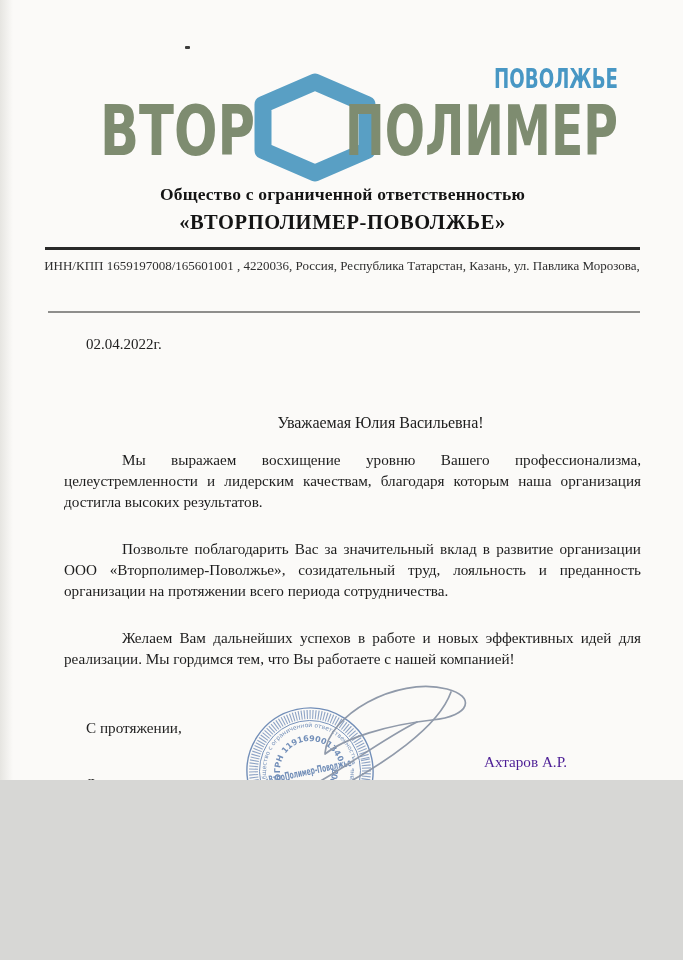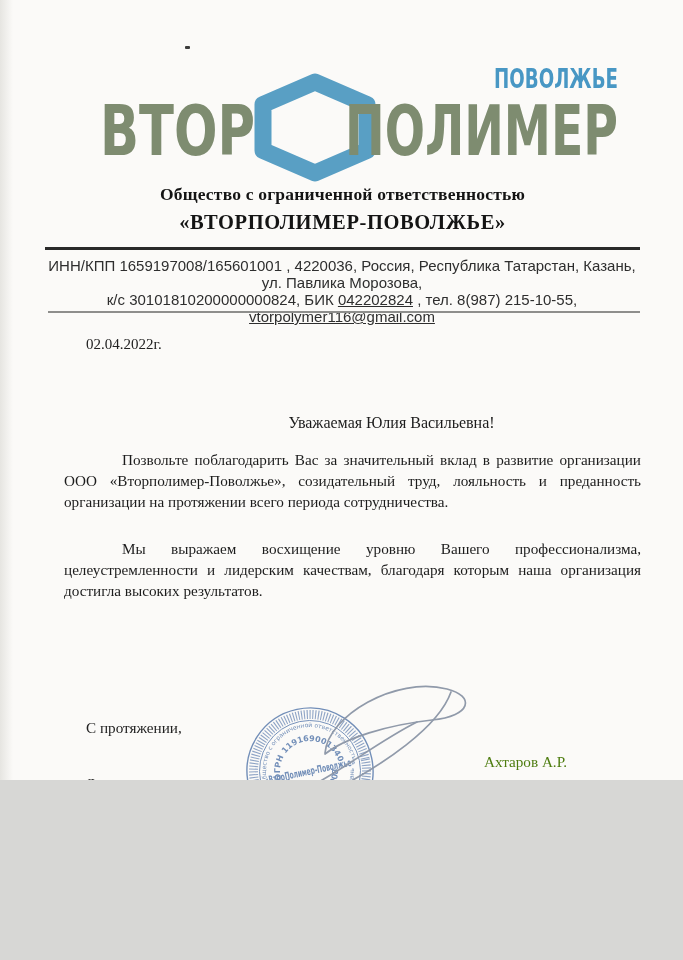--- a/index.html
+++ b/index.html
@@ -19,34 +19,34 @@
 
   
   .org-type{position:absolute;left:45px;top:184px;width:595px;text-align:center;
     font-size:17.5px;font-weight:bold;letter-spacing:.2px;color:#141414;}
   .org-name{position:absolute;left:45px;top:211px;width:595px;text-align:center;
     font-size:20.5px;font-weight:bold;letter-spacing:.6px;color:#141414;}
   .rule1{position:absolute;left:45px;top:247px;width:595px;height:3px;background:#2a2a2a;}
   .rule2{position:absolute;left:48px;top:311px;width:592px;height:2px;background:#8e8e8c;}
 
   .details{position:absolute;left:38px;top:257px;width:608px;text-align:center;
-    font-family:Liberation Sans, sans-serif;font-size:15px;line-height:17px;color:#2e2e2e;}
+    font-family:Liberation Serif, serif;font-size:13px;line-height:17px;color:#2e2e2e;}
   .u{text-decoration:underline;}
 
   .date{position:absolute;left:86px;top:336px;font-size:15px;color:#222;}
-  .salutation{position:absolute;left:75px;top:414px;width:577px;text-align:center;
+  .salutation{position:absolute;left:64px;top:414px;width:577px;text-align:center;
     transform:translateX(28px);font-size:16px;color:#1c1c1c;}
 
   .body-text{position:absolute;left:64px;top:449px;width:577px;}
   .body-text p{margin:0 0 26px 0;font-size:15.2px;line-height:21px;text-align:justify;
     text-indent:58px;color:#1c1c1c;}
 
   .closing{position:absolute;left:86px;top:719px;font-size:15.2px;color:#222;}
   .role{position:absolute;left:86px;top:751px;font-size:13px;color:#222;margin-top:24px;}
-  .signer{position:absolute;left:484px;top:753px;font-size:15.2px;color:#4d7c0f;}
+  .signer{position:absolute;left:484px;top:753px;font-size:15.2px;color:#4c1d95;}
 
   .stamp-svg{position:absolute;left:225px;top:668px;}
 </style>
 </head>
 <body>
 
 <div class="page">
 
   <div class="edge-left"></div>
   <div class="edge-bottom"></div>
@@ -58,30 +58,30 @@
     <text x="345" y="107" font-family="DejaVu Sans, sans-serif" font-weight="bold" font-size="70" fill="#7e8c70" textLength="273" lengthAdjust="spacingAndGlyphs">ПОЛИМЕР</text>
     <text x="494" y="40" font-family="DejaVu Sans, sans-serif" font-weight="bold" font-size="26" fill="#4897c4" textLength="124" lengthAdjust="spacingAndGlyphs">ПОВОЛЖЬЕ</text>
   </svg>
 
   <div class="org-type">Общество с ограниченной ответственностью</div>
   <div class="org-name">«ВТОРПОЛИМЕР-ПОВОЛЖЬЕ»</div>
   <div class="rule1"></div>
 
   <div class="details">
     <div>ИНН/КПП 1659197008/165601001 , 4220036, Россия, Республика Татарстан, Казань, ул. Павлика Морозова,</div>
-    <div><span>к/с 30101810200000000824, БИК </span><span class="u">042202824</span><span> , тел. 8(987) 215-10-55, </span><span class="u">vtorpolymer116@gmail.com</span></div>
   </div>
   <div class="rule2"></div>
 
   <div class="date">02.04.2022г.</div>
   <div class="salutation">Уважаемая Юлия Васильевна!</div>
 
   <div class="body-text">
+    <p>Мы выражаем восхищение уровню Вашего профессионализма, целеустремленности и лидерским качествам, благодаря которым наша организация достигла высоких результатов.</p>
     <p>Позвольте поблагодарить Вас за значительный вклад в развитие организации ООО «Вторполимер-Поволжье», созидательный труд, лояльность и преданность организации на протяжении всего периода сотрудничества.</p>
-    <p>Мы выражаем восхищение уровню Вашего профессионализма, целеустремленности и лидерским качествам, благодаря которым наша организация достигла высоких результатов.</p>
+    <p>Желаем Вам дальнейших успехов в работе и новых эффективных идей для реализации. Мы гордимся тем, что Вы работаете с нашей компанией!</p>
   </div>
 
   <div class="closing">С протяжении,</div>
   <div class="role">Директор</div>
   <div class="signer">Ахтаров А.Р.</div>
 
   <svg class="stamp-svg" width="265" height="200" viewBox="0 0 265 200">
     <g transform="rotate(-12 85 103)" opacity="0.88">
       <circle cx="85" cy="103" r="63" fill="none" stroke="#6080b0" stroke-width="1.4"></circle>
       <circle cx="85" cy="103" r="56.5" fill="none" stroke="#6080b0" stroke-width="9" stroke-dasharray="1.1,1.7" opacity="0.8"></circle>

